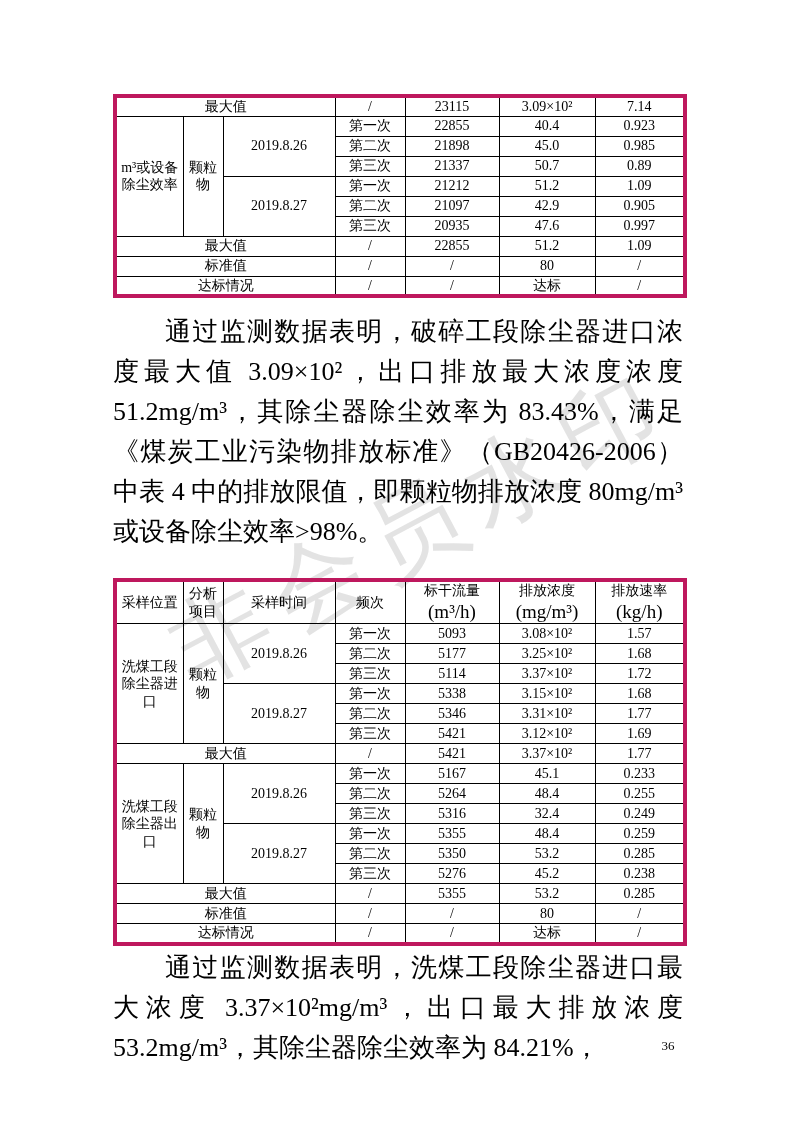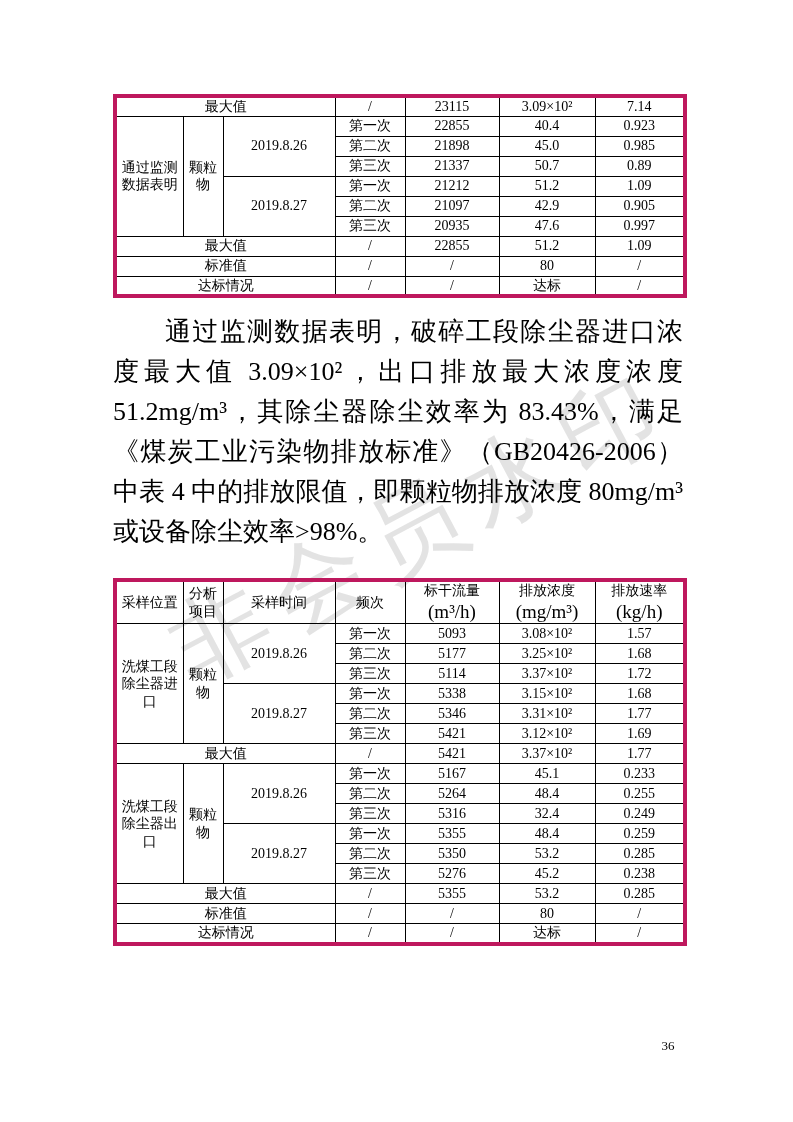--- a/index.html
+++ b/index.html
@@ -43,21 +43,21 @@
     </colgroup>
     <tbody>
         <tr>
       <td colspan="3">最大值</td>
       <td>/</td>
       <td>23115</td>
       <td>3.09×10²</td>
       <td>7.14</td>
     </tr>
     <tr>
-      <td rowspan="6">通过监测数据表明</td>
+      <td rowspan="6">m³或设备除尘效率</td>
       <td rowspan="6">颗粒物</td>
       <td rowspan="3">2019.8.26</td>
       <td>第一次</td>
       <td>22855</td>
       <td>40.4</td>
       <td>0.923</td>
     </tr>
     <tr>
       <td>第二次</td>
       <td>21898</td>
@@ -239,16 +239,17 @@
     <tr>
       <td colspan="3">达标情况</td>
       <td>/</td>
       <td>/</td>
       <td>达标</td>
       <td>/</td>
     </tr>
   </tbody>
     </table>
 
+  <div class="para" style="top:948px;">通过监测数据表明，洗煤工段除尘器进口最大浓度 3.37×10²mg/m³，出口最大排放浓度 53.2mg/m³，其除尘器除尘效率为 84.21%，</div>
 
   <div class="pagenum">36</div>
 
 </div>
 
 </body></html>

